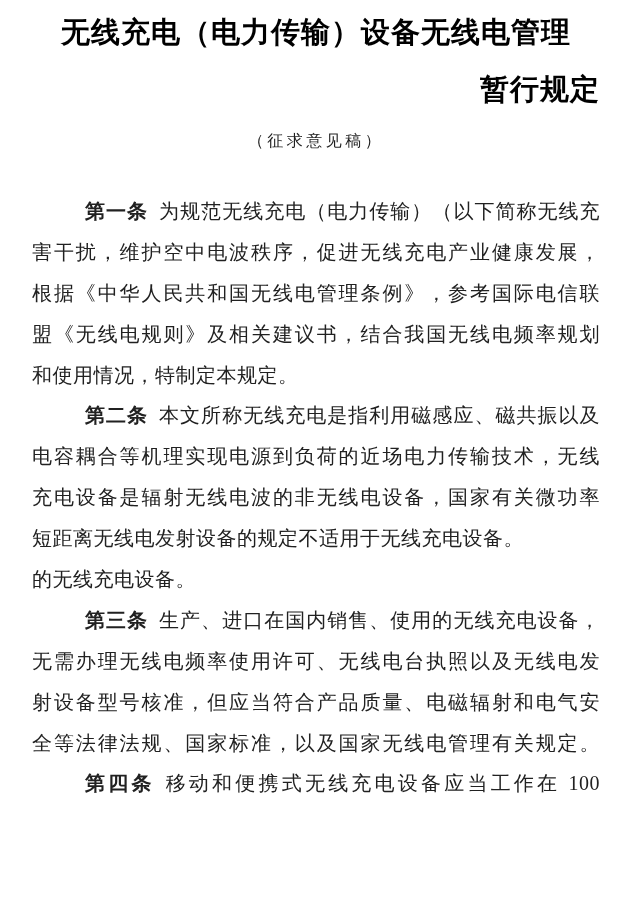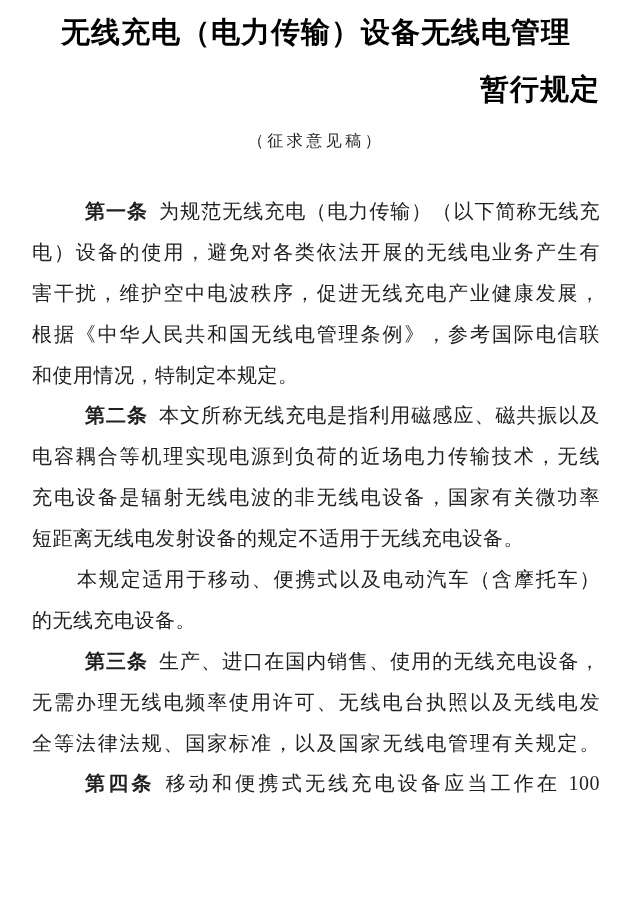--- a/index.html
+++ b/index.html
@@ -67,28 +67,28 @@
 </style>
 </head>
 <body>
 
 <div class="page">
   <div class="title-line title-line-1">无线充电（电力传输）设备无线电管理</div>
   <div class="title-line title-line-2">暂行规定</div>
   <div class="subtitle">（征求意见稿）</div>
   <div class="doc-body">
       <div class="line fill indent"><span class="article-label">第一条</span>为规范无线充电（电力传输）（以下简称无线充</div>
-      <div class="line fill">电）设备的使用，避免对各类依法开展的无线电业务产生有</div>
       <div class="line fill">害干扰，维护空中电波秩序，促进无线充电产业健康发展，</div>
       <div class="line fill">根据《中华人民共和国无线电管理条例》，参考国际电信联</div>
+      <div class="line fill">盟《无线电规则》及相关建议书，结合我国无线电频率规划</div>
       <div class="line">和使用情况，特制定本规定。</div>
       <div class="line fill indent"><span class="article-label">第二条</span>本文所称无线充电是指利用磁感应、磁共振以及</div>
       <div class="line fill">电容耦合等机理实现电源到负荷的近场电力传输技术，无线</div>
       <div class="line fill">充电设备是辐射无线电波的非无线电设备，国家有关微功率</div>
       <div class="line">短距离无线电发射设备的规定不适用于无线充电设备。</div>
-      <div class="line fill indent">本规定适用于移动、便携式以及电动汽车（含摩托车）</div>
       <div class="line">的无线充电设备。</div>
       <div class="line fill indent"><span class="article-label">第三条</span>生产、进口在国内销售、使用的无线充电设备，</div>
       <div class="line fill">无需办理无线电频率使用许可、无线电台执照以及无线电发</div>
+      <div class="line fill">射设备型号核准，但应当符合产品质量、电磁辐射和电气安</div>
       <div class="line fill">全等法律法规、国家标准，以及国家无线电管理有关规定。</div>
       <div class="line fill indent"><span class="article-label">第四条</span>移动和便携式无线充电设备应当工作在 100</div>
     </div>
 </div>
 
 </body></html>

